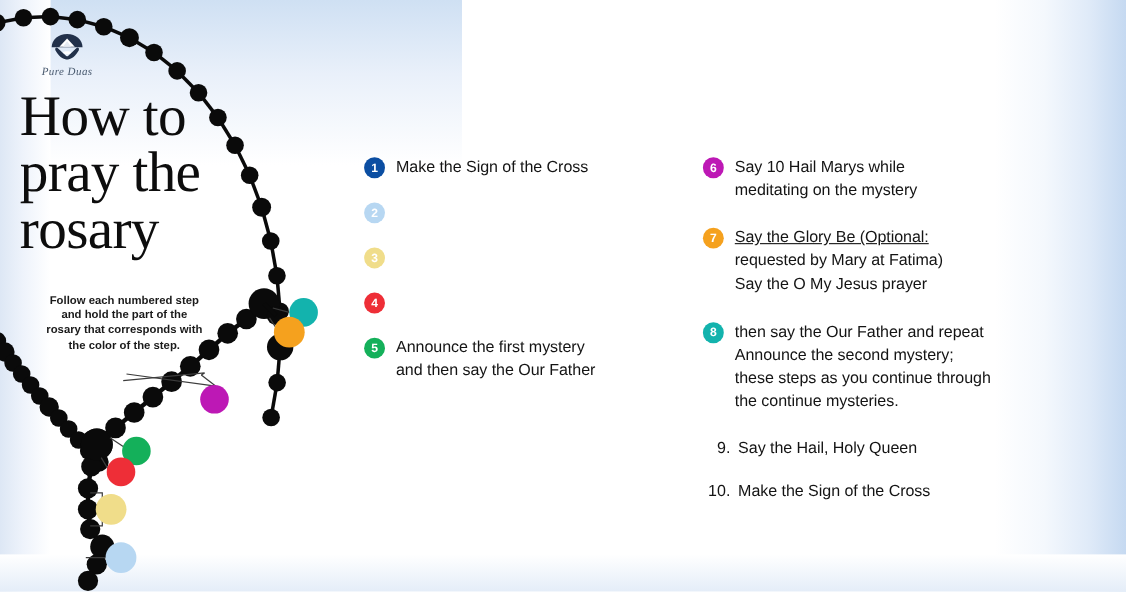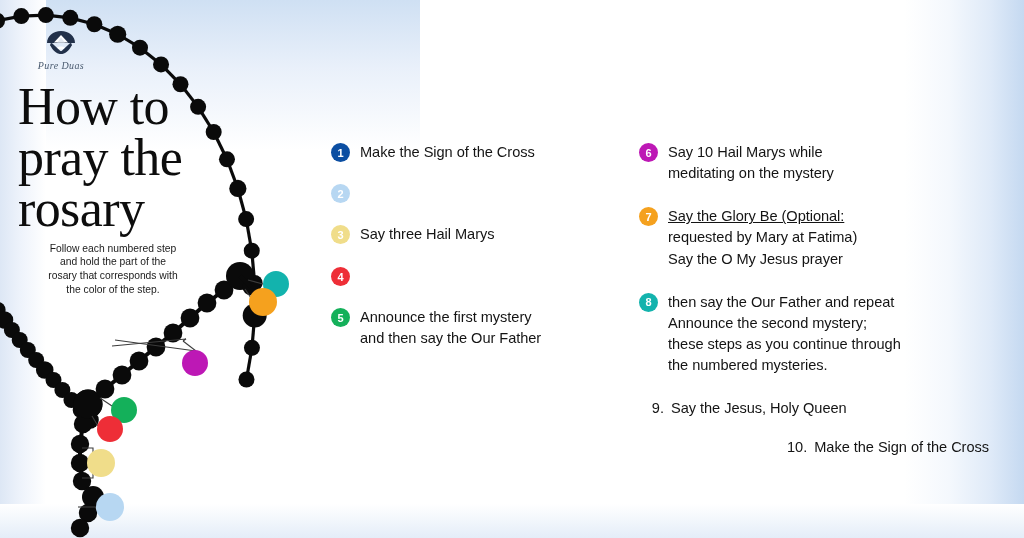--- a/index.html
+++ b/index.html
@@ -54,23 +54,23 @@
 
   
   #title-block { position: absolute; left: 18px; top: 82px; width: 230px; z-index: 3; }
   #page-title {
     font-family: "Liberation Serif", serif;
     font-size: 52px; line-height: 0.98; font-weight: 400;
     color: #0d0d0d; letter-spacing: -0.6px;
   }
   #page-title .ln { display: block; }
   #subtitle {
-    margin-top: 7px; width: 190px;
+    margin-top: 32px; width: 190px;
     text-align: center;
-    font-size: 10.3px; line-height: 1.32; font-weight: 400;
+    font-size: 10.3px; line-height: 1.32; font-weight: 700;
     color: #1a1a1a;
   }
   #subtitle .ln { display: block; }
 
   
   .steps-col { position: absolute; top: 142px; }
   #steps-left  { left: 331px; width: 286px; }
   #steps-right { left: 639px; width: 350px; }
 
   .step { display: flex; align-items: flex-start; }
@@ -282,23 +282,20 @@
         <div class="badge" style="background: rgb(11, 78, 162);">1</div>
         <div class="step-text">
           <span style="display: block;">Make the Sign of the Cross</span>
         </div>
       </div>
       <div class="step" style="margin-bottom: 21px;">
         <div class="badge" style="background: rgb(183, 215, 242);">2</div>
       </div>
       <div class="step" style="margin-bottom: 21px;">
         <div class="badge" style="background: rgb(240, 221, 138);">3</div>
-        <div class="step-text">
-          <span style="display: block;">Say three Hail Marys</span>
-        </div>
       </div>
       <div class="step" style="margin-bottom: 21px;">
         <div class="badge" style="background: rgb(238, 46, 55);">4</div>
       </div>
       <div class="step" style="margin-bottom: 20px;">
         <div class="badge" style="background: rgb(20, 176, 90);">5</div>
         <div class="step-text">
           <span style="display: block;">Announce the first mystery</span>
           <span style="display: block;">and then say the Our Father</span>
         </div>
@@ -319,30 +316,30 @@
           <span style="display: block;">requested by Mary at Fatima)</span>
           <span style="display: block;">Say the O My Jesus prayer</span>
         </div>
       </div>
       <div class="step" style="margin-bottom: 22px;">
         <div class="badge" style="background: rgb(19, 179, 173);">8</div>
         <div class="step-text">
           <span style="display: block;">then say the Our Father and repeat</span>
           <span style="display: block;">Announce the second mystery;</span>
           <span style="display: block;">these steps as you continue through</span>
-          <span style="display: block;">the numbered mysteries.</span>
+          <span style="display: block;">the continue mysteries.</span>
         </div>
       </div>
       <div class="step" style="margin-bottom: 17px; margin-left: 1px;">
         <div class="plain-num">9.</div>
         <div class="step-text">
-          <span style="display: block;">Say the Jesus, Holy Queen</span>
-        </div>
-      </div>
-      <div class="step" style="margin-bottom: 17px; margin-left: 1px; justify-content: flex-end;">
+          <span style="display: block;">Say the Hail, Holy Queen</span>
+        </div>
+      </div>
+      <div class="step" style="margin-bottom: 17px; margin-left: 1px;">
         <div class="plain-num">10.</div>
         <div class="step-text">
           <span style="display: block;">Make the Sign of the Cross</span>
         </div>
       </div>
     </div>
 
 </div>
 
 </body></html>

